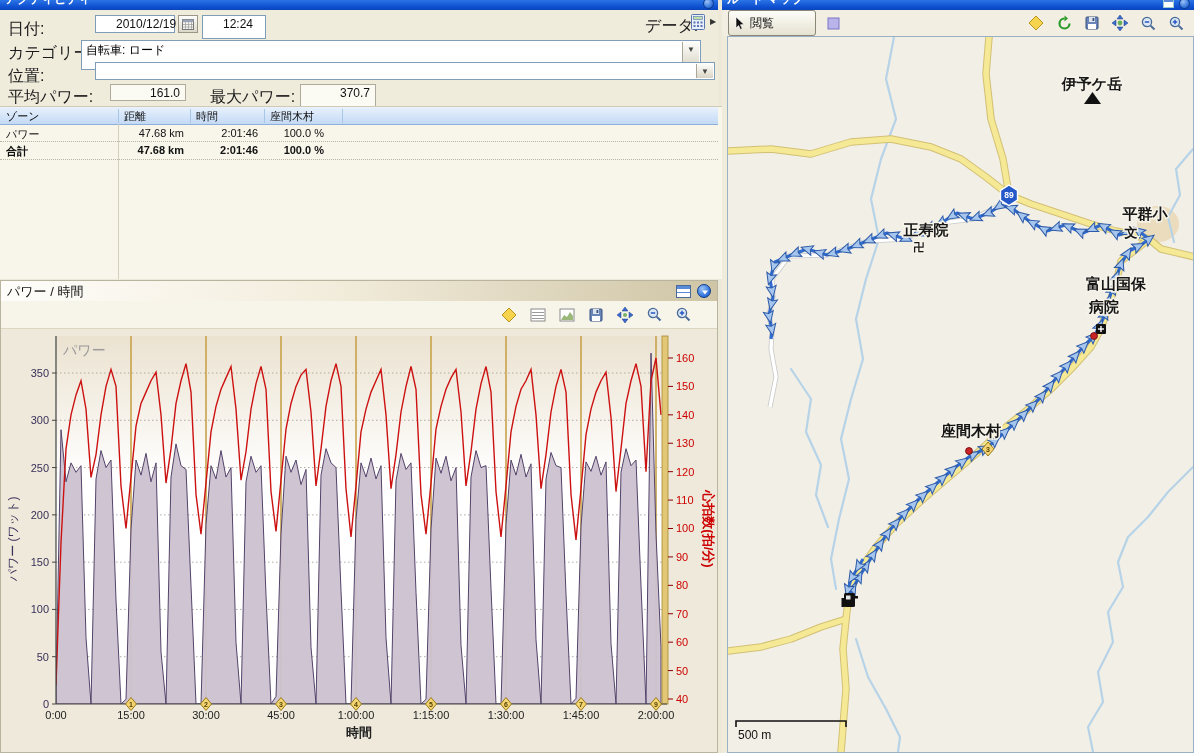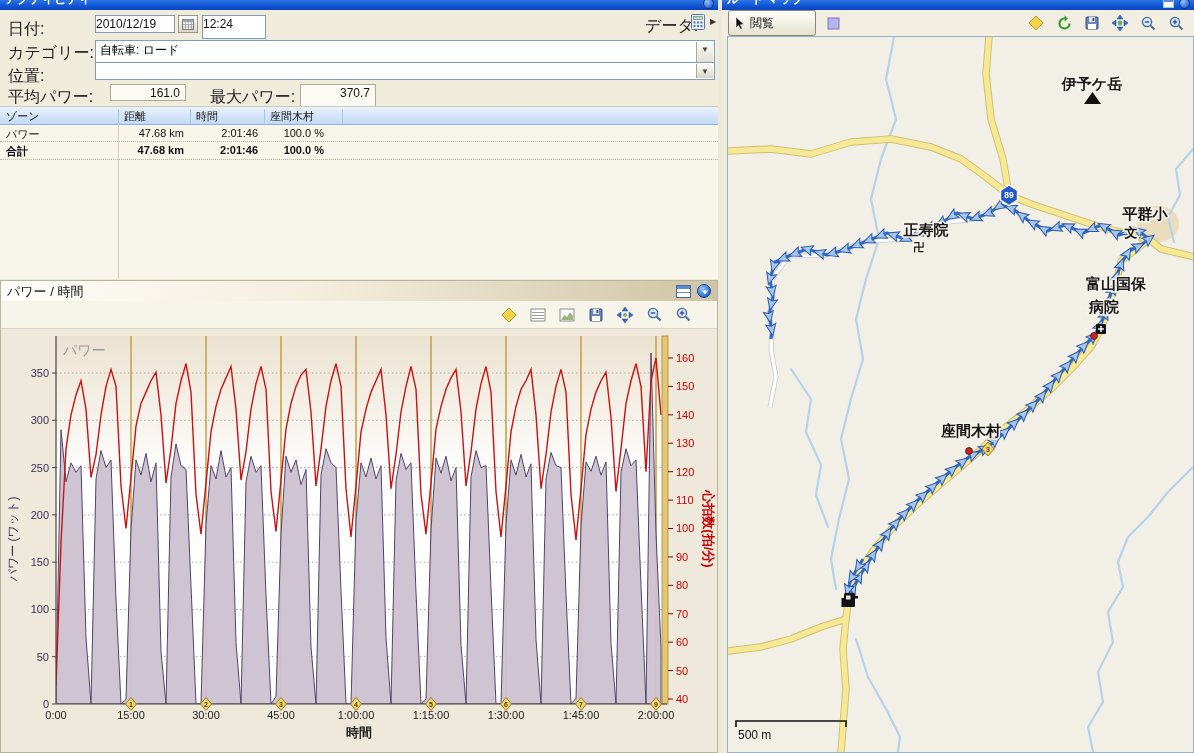--- a/index.html
+++ b/index.html
@@ -9,29 +9,29 @@
   .titlebar{position:absolute;left:0;top:0;right:0;height:10px;overflow:hidden;
     background:linear-gradient(180deg,#2b74e6 0%,#0d4fd0 70%,#0a44bc 100%);}
   .titlebar .tbt{position:absolute;left:5px;top:-9px;color:#fff;font-weight:bold;font-size:12px;white-space:nowrap;}
   .tb-circle{position:absolute;top:-2px;width:11px;height:11px;border-radius:50%;
     background:radial-gradient(circle at 35% 30%,#9cc2f4,#3a7ae0 60%,#1a4fae);border:1px solid #0c3a8a;box-sizing:border-box;}
   .tb-sq{position:absolute;top:-2px;width:11px;height:10px;background:#fff;border:1px solid #9cc;box-sizing:border-box;}
   .tb-sq i{display:block;height:3px;background:#5a8ad8;}
   
   #details{left:0;top:0;width:718px;height:278px;}
   .flabel{position:absolute;font-size:16px;color:#1a1a1a;white-space:nowrap;}
-  .tbox{position:absolute;background:#fff;border:1px solid #7f9db9;font-size:12px;padding:1px 0;box-sizing:border-box;color:#111;}
+  .tbox{position:absolute;background:#fff;border:1px solid #7f9db9;font-size:12px;padding:1px 20px;box-sizing:border-box;color:#111;}
   .vbox{position:absolute;background:#fbfaf3;border:1px solid #aeaa9c;font-size:12px;padding:1px 5px;box-sizing:border-box;color:#111;text-align:right;}
   .combo{position:absolute;background:#fff;border:1px solid #7f9db9;box-sizing:border-box;font-size:12px;}
   .combo .cv{position:absolute;left:4px;top:1px;white-space:nowrap;}
   .drop{position:absolute;right:1px;top:1px;bottom:1px;width:16px;background:linear-gradient(#fdfdfa,#d9d5c5);
     border-left:1px solid #aaa698;color:#444;font-size:8px;text-align:center;line-height:15px;}
   .iconbtn{position:absolute;display:flex;align-items:center;justify-content:center;}
   
-  #ztable{position:absolute;left:0;top:106px;width:718px;height:172px;background:#f8f5ea;border-top:1px solid #cfcab6;}
+  #ztable{position:absolute;left:0;top:106px;width:718px;height:172px;background:#f8f5ea;border-top:1px solid #cfcab6;padding-left:7px;}
   .zhead{position:absolute;left:0;top:0;width:718px;height:17px;
     background:linear-gradient(180deg,#e9f2fd 0%,#d2e3f8 60%,#c3d9f4 100%);border-bottom:1px solid #8fb0d8;}
   .zhead span{position:absolute;top:2px;font-size:11px;color:#111;}
   .zsep{position:absolute;top:1px;bottom:1px;width:1px;background:#a8c6e8;}
   .zrow{position:absolute;left:0;width:718px;height:16px;font-size:11px;color:#111;}
   .zrow span{position:absolute;top:2px;}
   .zr-r{text-align:right;}
   .zline{position:absolute;left:0;width:718px;border-top:1px dotted #b9b4a2;}
   .zvline{position:absolute;top:17px;bottom:0;left:118px;width:1px;background:#d4cfba;}
   
@@ -93,21 +93,21 @@
             <rect x="10.5" y="7.5" width="2" height="2"></rect>
             <rect x="3.5" y="11" width="2" height="2"></rect>
             <rect x="7" y="11" width="2" height="2"></rect>
             <rect x="10.5" y="11" width="2" height="2"></rect>
           </g>
         </svg>
     </span>
     <span style="position:absolute;left:710px;top:17px;font-size:8px;color:#333">▶</span>
 
     <span class="flabel" style="left:8px;top:43px">カテゴリー:</span>
-    <div class="combo" style="left:95px;top:40px;width:620px;height:30px">
+    <div class="combo" style="left:81px;top:40px;width:620px;height:30px">
       <span class="cv">自転車: ロード</span>
       <span class="drop">▼</span>
     </div>
 
     <span class="flabel" style="left:8px;top:66px">位置:</span>
     <div class="combo" style="left:95px;top:62px;width:620px;height:18px">
       <span class="cv"></span>
       <span class="drop">▼</span>
     </div>
 

